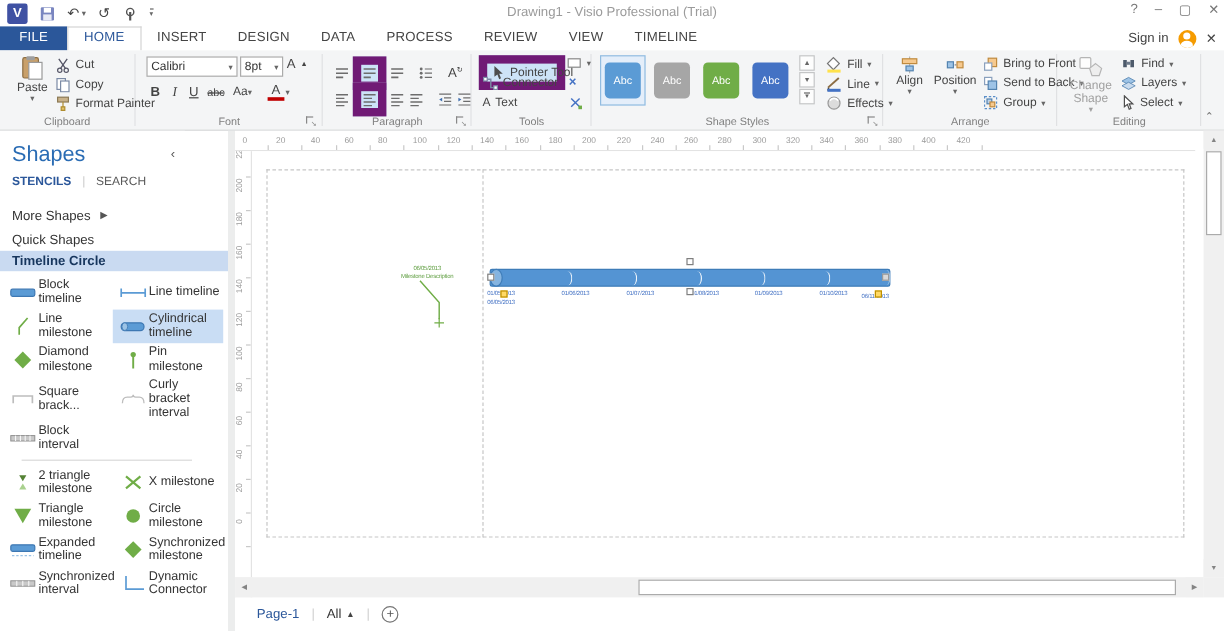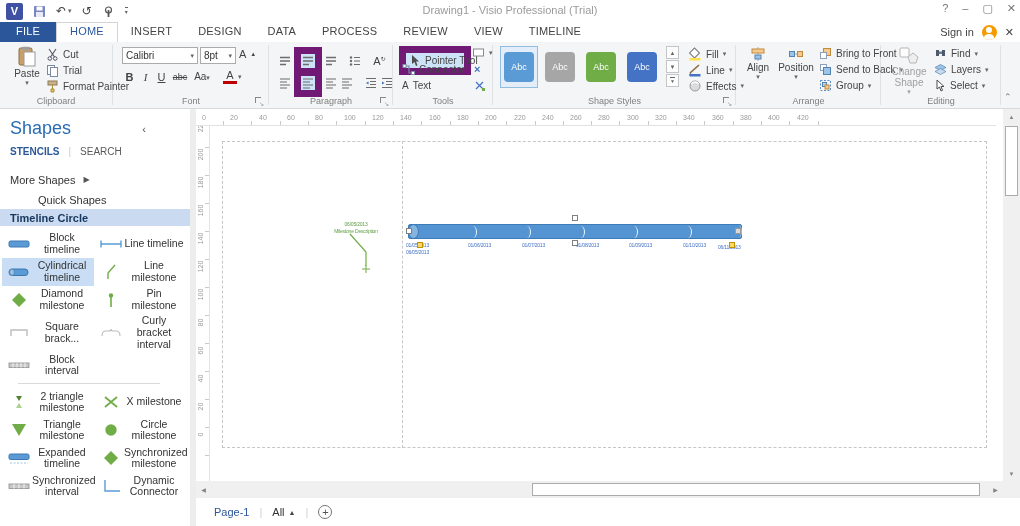--- a/index.html
+++ b/index.html
@@ -59,21 +59,21 @@
   #stencils-tab { color:#2b579a; font-weight:bold; }
   #search-tab { color:#595959; }
   .ptab-sep { color:#c9c9c9; }
   .plist-row { position:absolute; left:0; width:190px; height:17px; font-size:11px; color:#333; display:flex; align-items:center; padding-left:10px; }
   .plist-row .arrow { margin-left:8px; font-size:8px; color:#555; }
   #active-stencil-row { background:#c9daf1; color:#17365d; font-weight:bold; }
   #stencil-grid { position:absolute; left:2px; top:121px; width:186px; display:grid; grid-template-columns:92px 92px; }
   .sitem { display:flex; align-items:center; min-height:28px; padding:1px 0 1px 3px; }
   .sitem.sel { background:#c9ddf4; }
   .sitem .sicon { width:27px; flex:0 0 27px; display:flex; justify-content:center; }
-  .sitem .slabel { font-size:10.5px; line-height:1.12; color:#333; width:60px;text-align:center; }
+  .sitem .slabel { font-size:10.5px; line-height:1.12; color:#333; width:60px; }
   .stencil-sep { grid-column:1 / 3; height:9px; position:relative; }
   .stencil-sep:before { content:""; position:absolute; left:16px; right:26px; top:4px; border-top:1px solid #d9d9d9; }
 
   
   #splitter { position:absolute; left:190px; top:109px; width:6px; height:417px; background:#eceded; }
   #canvas-wrap { position:absolute; left:196px; top:109px; width:824px; height:417px; background:#fff; }
   #hruler { position:absolute; left:0; top:3px; width:800px; height:14px; background:#fff; border-bottom:1px solid #e3e3e3; overflow:hidden; }
   .htick-label { position:absolute; top:2px; font-size:7px; color:#9a9a9a; }
   .htick-mark { position:absolute; bottom:0; width:1px; height:4px; background:#c9c9c9; }
   #vruler { position:absolute; left:0; top:17px; width:14px; height:374px; background:#fff; border-right:1px solid #e3e3e3; overflow:hidden; }
@@ -196,21 +196,21 @@
           </span>
           <span>Cut</span>
       </div>
       <div class="rbtn-row" style="left:44px;top:22px;">
         <span class="icon12">
             <svg width="13" height="13" viewBox="0 0 13 13">
               <rect x="1.5" y="1.5" width="7" height="9" fill="#fff" stroke="#7b8aa5"></rect>
               <rect x="4.5" y="3.5" width="7" height="9" fill="#fff" stroke="#7b8aa5"></rect>
             </svg>
           </span>
-          <span>Trial</span>
+          <span>Copy</span>
       </div>
       <div class="rbtn-row" style="left:44px;top:38px;">
         <span class="icon12">
             <svg width="13" height="13" viewBox="0 0 13 13">
               <rect x="2" y="1" width="9" height="4" fill="#c9b28a" stroke="#8c7a55"></rect>
               <path d="M6.5,5 V9 M5,9 h3 v3 h-3 z" stroke="#b08d2f" fill="#e2c26a"></path>
             </svg>
           </span>
           <span>Format Painter</span>
       </div>
@@ -520,21 +520,21 @@
     <div id="panel-collapse">‹</div>
     <div id="panel-tabs">
       <span id="stencils-tab">STENCILS</span>
       <span class="ptab-sep">|</span>
       <span id="search-tab">SEARCH</span>
     </div>
     <div class="plist-row" style="top:62px;">
       <span>More Shapes</span>
         <span class="arrow">▶</span>
     </div>
-    <div class="plist-row" style="top:82px;margin-left:28px;">
+    <div class="plist-row" style="top:82px;">
       <span>Quick Shapes</span>
     </div>
     <div class="plist-row" id="active-stencil-row" style="top:100px;">
       <span>Timeline Circle</span>
     </div>
     <div id="stencil-grid">
         <div class="sitem">
           <span class="sicon">
             <svg width="24" height="16" viewBox="0 0 24 16">
               <rect x="2" y="5" width="20" height="6" rx="1.5" fill="#5b9bd5" stroke="#3e78b3"></rect>
@@ -543,36 +543,36 @@
           <span class="slabel">Block timeline</span>
         </div>
         <div class="sitem">
           <span class="sicon">
             <svg width="24" height="16" viewBox="0 0 24 16">
               <path d="M2,8 H22 M2,4.5 V11.5 M22,4.5 V11.5" stroke="#5b9bd5" fill="none" stroke-width="1.4"></path>
             </svg>
           </span>
           <span class="slabel">Line timeline</span>
         </div>
+        <div class="sitem">
+          <span class="sicon">
+            <svg width="24" height="16" viewBox="0 0 24 16">
+              <path d="M16,1 L9,9 L9,15" stroke="#70ad47" fill="none" stroke-width="1.4"></path>
+            </svg>
+          </span>
+          <span class="slabel">Line milestone</span>
+        </div>
         <div class="sitem sel">
           <span class="sicon">
             <svg width="24" height="16" viewBox="0 0 24 16">
               <rect x="2" y="5" width="19" height="6.5" rx="3" fill="#5b9bd5" stroke="#3e78b3"></rect>
               <ellipse cx="5" cy="8.2" rx="2.4" ry="3.2" fill="#9cc3e5" stroke="#3e78b3" stroke-width=".7"></ellipse>
             </svg>
           </span>
           <span class="slabel">Cylindrical timeline</span>
-        </div>
-        <div class="sitem">
-          <span class="sicon">
-            <svg width="24" height="16" viewBox="0 0 24 16">
-              <path d="M16,1 L9,9 L9,15" stroke="#70ad47" fill="none" stroke-width="1.4"></path>
-            </svg>
-          </span>
-          <span class="slabel">Line milestone</span>
         </div>
         <div class="sitem">
           <span class="sicon">
             <svg width="24" height="16" viewBox="0 0 24 16">
               <path d="M12,1 L19,8 L12,15 L5,8 Z" fill="#70ad47"></path>
             </svg>
           </span>
           <span class="slabel">Diamond milestone</span>
         </div>
         <div class="sitem">

